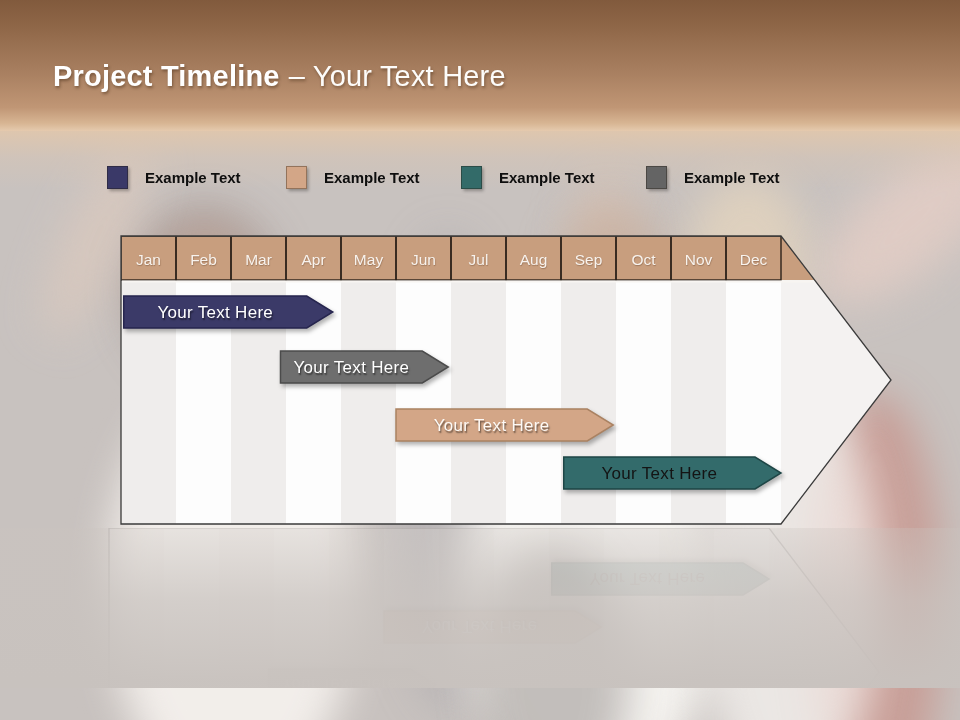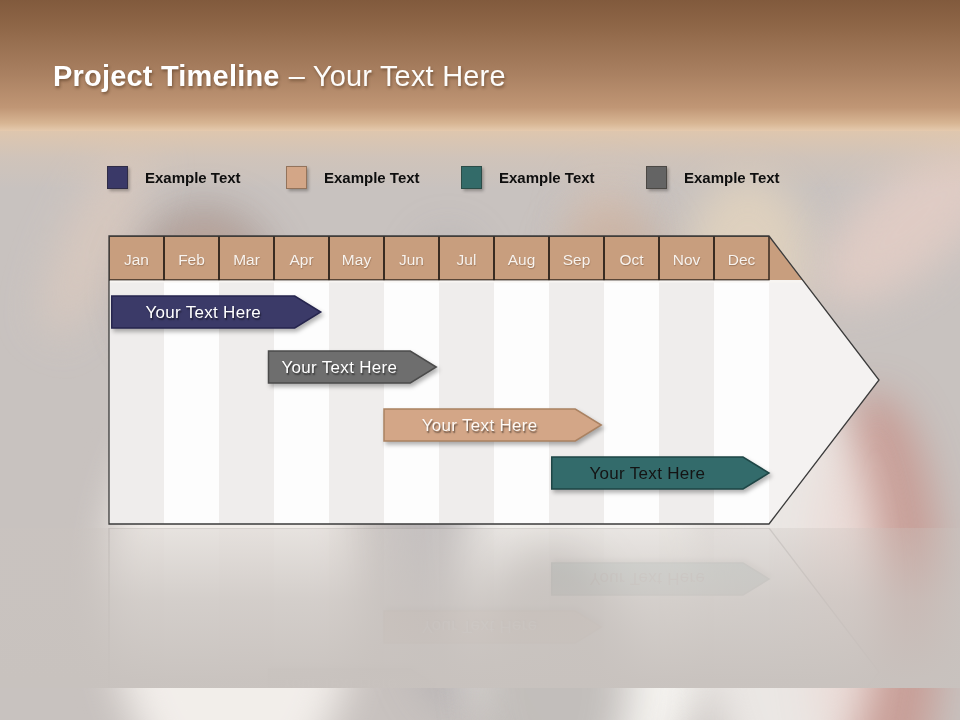--- a/index.html
+++ b/index.html
@@ -36,21 +36,21 @@
 
   
   .legend{position:absolute;left:0;top:0;width:960px;height:0;z-index:5;}
   .legend-item{position:absolute;top:166px;display:flex;align-items:center;}
   .li-1{left:107px;} .li-2{left:286px;} .li-3{left:461px;} .li-4{left:646px;}
   .swatch{width:19px;height:21px;margin-right:17px;border:1px solid rgba(30,20,10,.35);
     box-shadow:1.5px 2px 3px rgba(0,0,0,.3);}
   .legend-label{font-size:15px;font-weight:700;color:#0e0e0e;white-space:nowrap;}
 
   
-  .chart-layer{position:absolute;left:0;top:0;width:784px;height:720px;z-index:3;}
+  .chart-layer{position:absolute;left:12px;top:0;width:784px;height:720px;z-index:3;}
   svg.gantt{position:absolute;left:0;top:0;}
   .month-label{font:15.5px "Liberation Sans","DejaVu Sans",sans-serif;
     text-shadow:.5px 1px 1px rgba(80,50,30,.35);}
   .bar-shape{filter:drop-shadow(2px 3px 2px rgba(0,0,0,.30));}
   .bar-label{font:17px "Liberation Sans","DejaVu Sans",sans-serif;letter-spacing:.3px;}
   .bar-label.light{text-shadow:1px 1.5px 1.5px rgba(0,0,0,.5);}
 
   
   .chart-reflection{position:absolute;left:0;top:528px;width:960px;height:160px;z-index:2;overflow:hidden;}
   .chart-reflection svg{position:absolute;left:0;top:-196px;transform:scaleY(-1);opacity:.16;}

